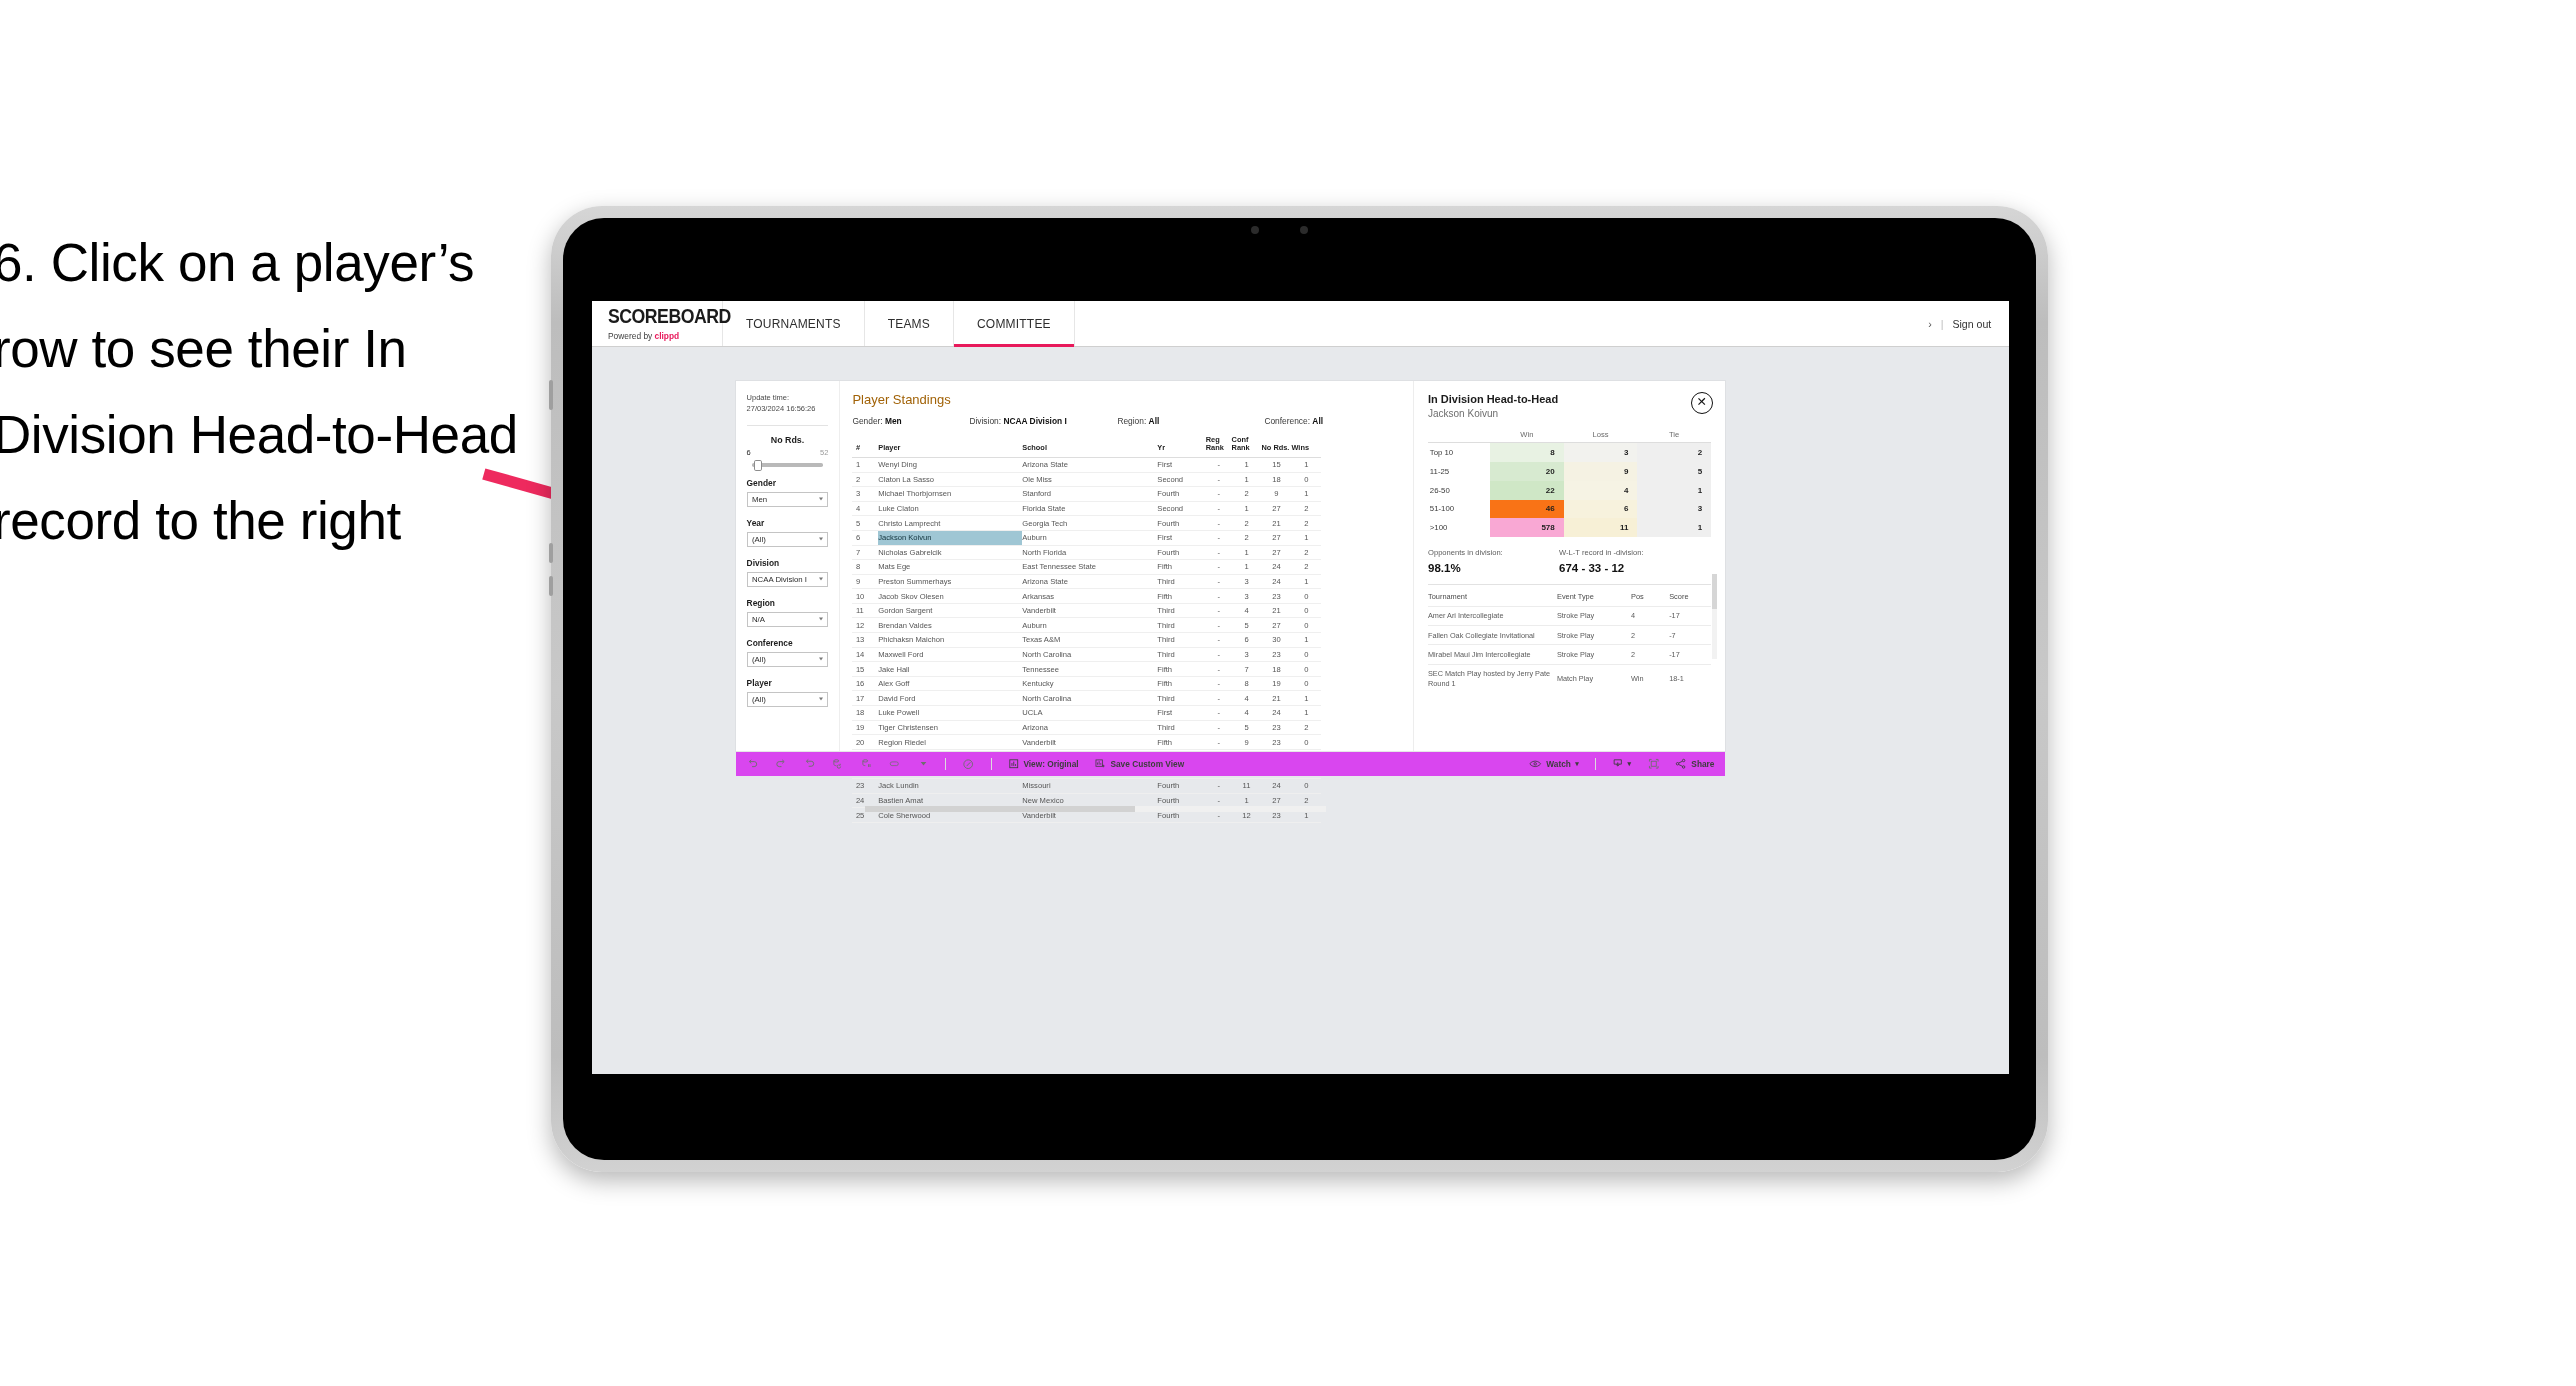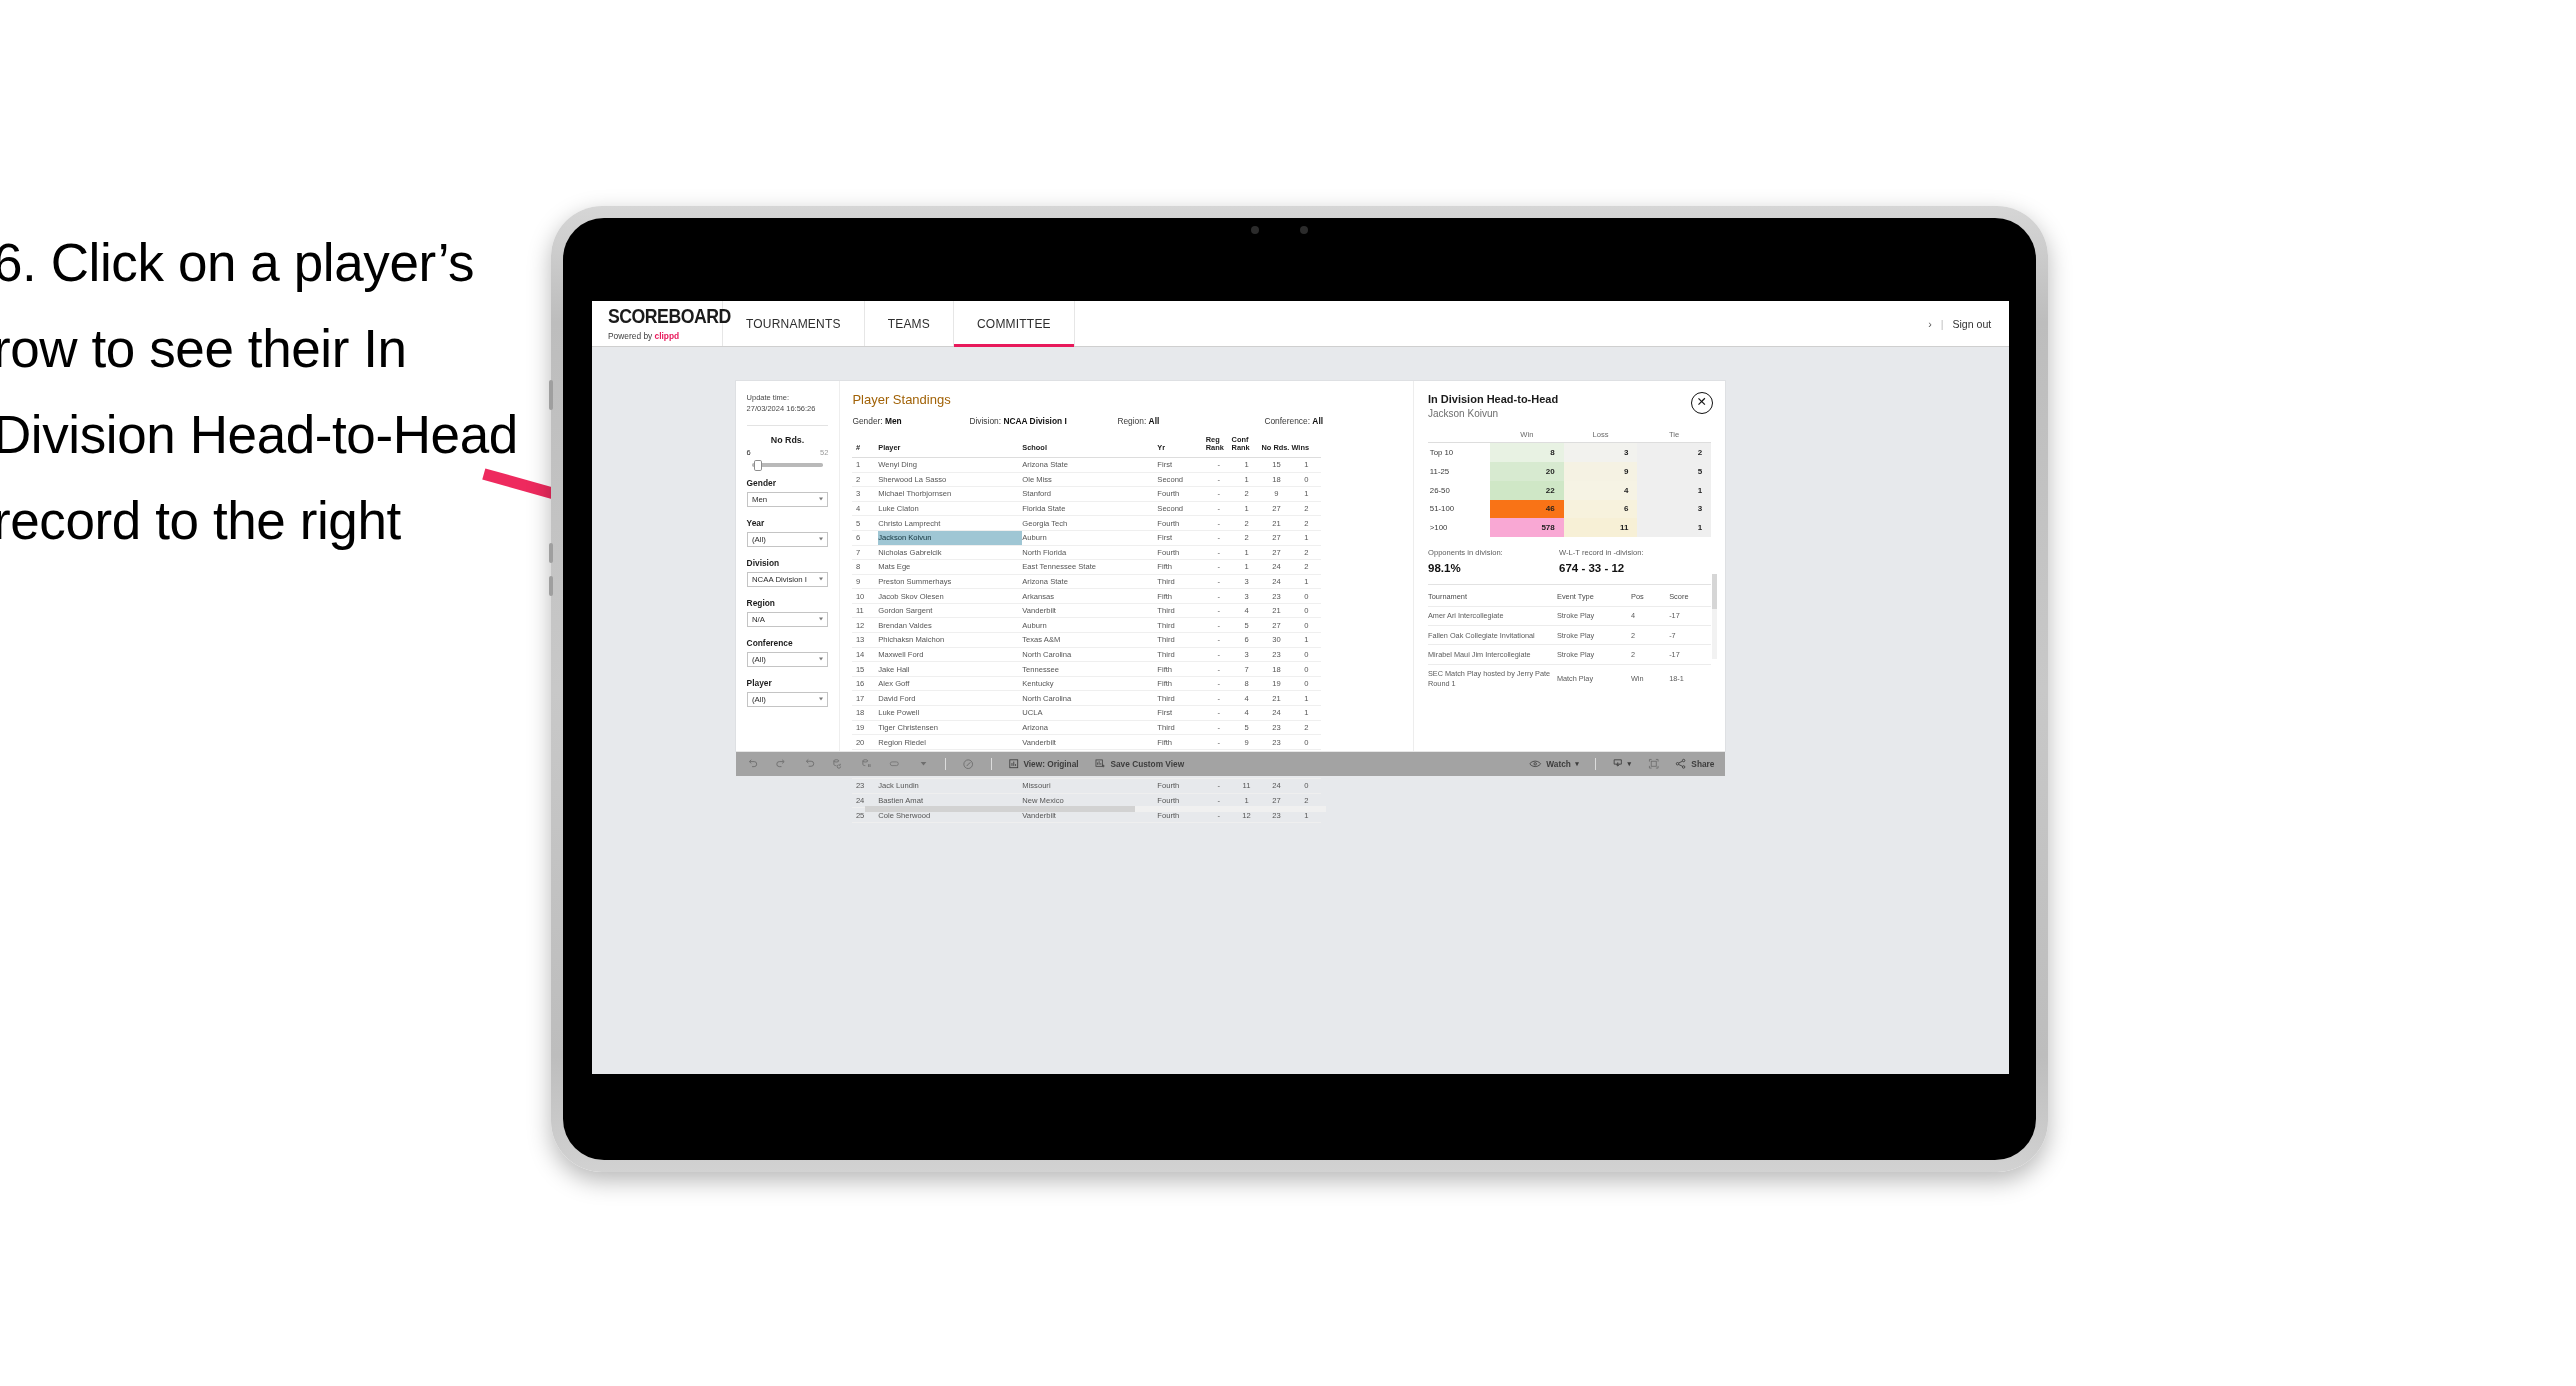--- a/index.html
+++ b/index.html
@@ -233,21 +233,21 @@
   .t-pos  { width:32px; }
   .t-score{ width:35px; }
   #tourn-scroll {
     position:absolute; right:8px; top:193px; width:5.3px; height:85px; background:#f2f2f2;
   }
   #tourn-thumb { width:5.3px; height:35px; background:#d6d6d6; }
 
   
   #toolbar {
     position:absolute; left:144px; top:404px; width:989px; height:25px;
-    background:#a3a3a3; border-top:0.9px solid #e6e6e6;
+    background:#d946ef; border-top:0.9px solid #e6e6e6;
     display:flex; align-items:center; padding: 0 10.6px; gap:16px;
     font-size:8.5px; color:#4a4a4a;
   }
   .tb-icon { width:12.4px; height:12.4px; display:flex; align-items:center; justify-content:center; cursor:pointer; color:#6e6e6e; }
   .tb-sep { width:0.9px; height:11.5px; background:#dcdcdc; }
   .tb-btn { display:flex; align-items:center; gap:4.4px; cursor:pointer; font-weight:700; color:#3d3d3d; font-size:8.3px; }
   .tb-spacer { flex:1; }
 </style>
 </head>
 <body>
@@ -384,21 +384,21 @@
                   <td class="c-player">Wenyi Ding</td>
                   <td class="c-school">Arizona State</td>
                   <td class="c-yr">First</td>
                   <td class="c-reg">-</td>
                   <td class="c-conf">1</td>
                   <td class="c-rds">15</td>
                   <td class="c-wins">1</td>
                 </tr>
                 <tr>
                   <td class="c-rank">2</td>
-                  <td class="c-player">Sherwood La Sasso</td>
+                  <td class="c-player">Claton La Sasso</td>
                   <td class="c-school">Ole Miss</td>
                   <td class="c-yr">Second</td>
                   <td class="c-reg">-</td>
                   <td class="c-conf">1</td>
                   <td class="c-rds">18</td>
                   <td class="c-wins">0</td>
                 </tr>
                 <tr>
                   <td class="c-rank">3</td>
                   <td class="c-player">Michael Thorbjornsen</td>

